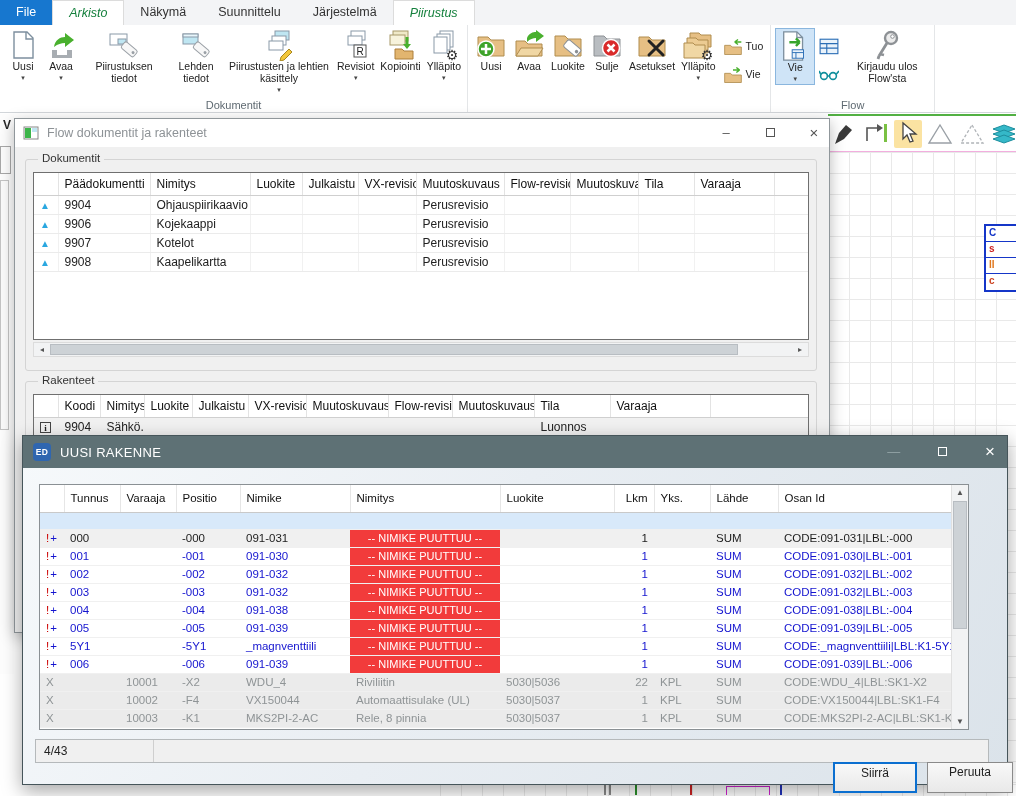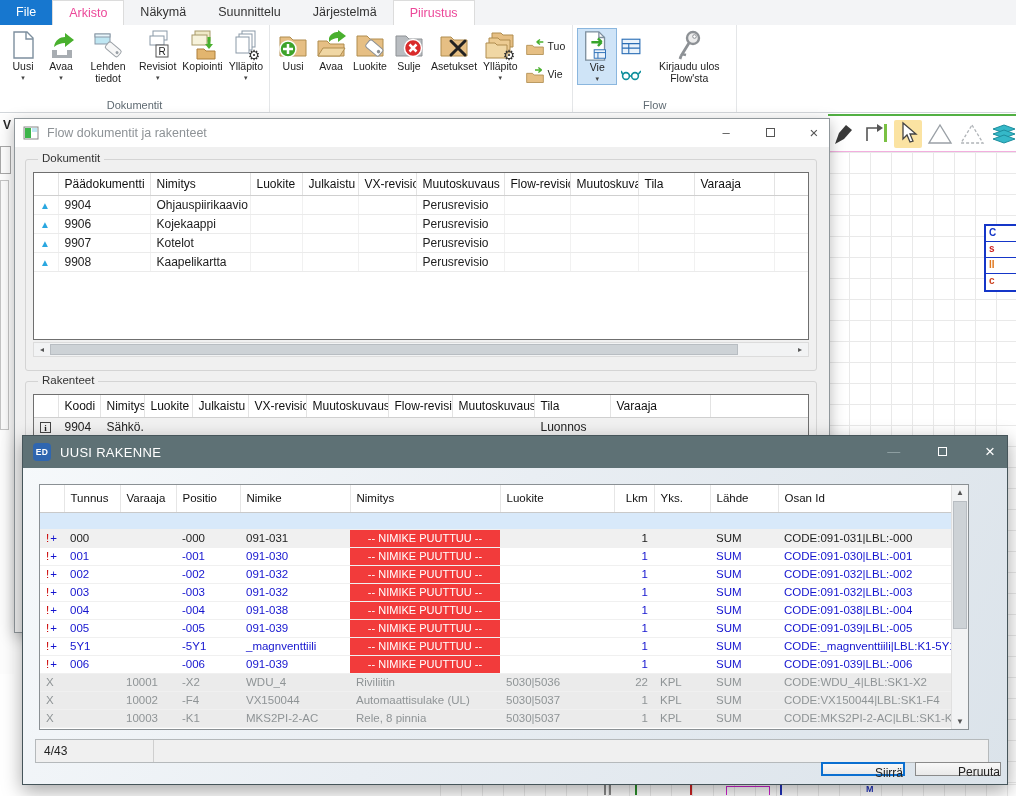--- a/index.html
+++ b/index.html
@@ -5,21 +5,21 @@
   html,body{margin:0;padding:0;background:#fff;}
   *{box-sizing:border-box;}
   .screen{position:relative;width:1016px;height:796px;overflow:hidden;
           font-family:"Liberation Sans",sans-serif;background:#fff;color:#222;}
 
   
   .tabbar{position:absolute;left:0;top:0;width:100%;height:25px;background:#f3f4f6;
           display:flex;align-items:stretch;font-size:12.5px;color:#333;}
   .tab{padding:0 16px;line-height:25px;cursor:default;white-space:nowrap;}
   .tab.file{background:#1777cf;color:#fff;}
-  .tab.active,.tab.lifted{background:#fff;border:1px solid #dcdcdc;border-bottom:none;color:#ec4899;}
+  .tab.active,.tab.lifted{background:#fff;border:1px solid #dcdcdc;border-bottom:none;color:#15803d;font-style:italic;}
   .ribbon{position:absolute;left:0;top:25px;width:100%;height:88px;background:#fff;
           border-bottom:1px solid #d2d6da;display:flex;align-items:stretch;}
   .rgroup{position:relative;border-right:1px solid #e4e6e8;padding:3px 3px 14px 4px;height:87px;}
   .glabel{position:absolute;left:0;right:0;bottom:1px;text-align:center;font-size:11px;color:#5f6a72;}
   .rrow{display:flex;align-items:flex-start;height:70px;}
   .rbtn{display:flex;flex-direction:column;align-items:center;padding:1px 3px;min-width:38px;
         font-size:10.5px;line-height:1.12;text-align:center;color:#222;cursor:default;}
   .rbtn .lbl{max-width:80px;white-space:normal;}
   .rbtn .caret{font-size:7px;color:#444;margin-top:1px;}
   .rbtn.sel{background:#cfe4f7;border:1px solid #8ab6de;}
@@ -120,22 +120,22 @@
   .tone-gray td{color:#8f9496;background:#ebebeb;}
   td.missing{background:#f23b3b !important;color:#fff !important;text-align:center;font-size:11px;}
   .exc{color:#cc0000;margin-right:1px;}
   .plus{color:#1414cf;}
   .vscroll{position:absolute;top:0;right:0;width:17px;height:244px;background:#f2f3f4;border-left:1px solid #e0e0e0;}
   .varr{position:absolute;left:0;width:16px;height:15px;font-size:8px;color:#555;text-align:center;line-height:15px;}
   .vthumb{position:absolute;left:1px;right:1px;top:16px;height:128px;background:#cdd2d6;border:1px solid #b8bdc2;}
   #nr-status{position:absolute;left:12px;top:303px;width:954px;height:24px;background:#f0f0f0;
              border:1px solid #b5b9bb;display:flex;align-items:center;font-size:12px;color:#222;}
   #nr-status .cell1{width:118px;padding-left:8px;height:100%;line-height:22px;border-right:1px solid #cfcfcf;}
-  .btn{position:absolute;top:326px;width:84px;height:14px;font-size:12px;text-align:right;line-height:19px;
-       background:linear-gradient(#f8f8f8,#e9e9e9);border:1px solid #8a8a8a;cursor:default;}
+  .btn{position:absolute;top:326px;width:84px;height:31px;font-size:12px;text-align:center;line-height:19px;
+       background:linear-gradient(#f8f8f8,#e9e9e9);border:1px solid #8a8a8a;cursor:default;margin-left:12px;}
   .btn.primary{left:798px;border:2px solid #0b6fd0;line-height:18px;}
   .btn.secondary{left:892px;width:86px;}
 </style>
 </head>
 <body>
 
 <div class="screen">
 
   <div id="green-line"></div>
   <div id="cad-toolbar">
@@ -213,29 +213,54 @@
                 <path d="M7 21h5v5h10v-5h5v8H7z" fill="#a8adb2"></path>
                 <path d="M9 18c1-7 6-10 11-10V4l9 7-9 7v-4c-4 0-7 1-11 4z" fill="#49b02e"></path>
               </svg>
             </span>
             <span class="lbl">Avaa</span>
             <span class="caret">▾</span>
           </div>
           <div class="rbtn">
             <span class="icn">
               <svg viewBox="0 0 32 32">
+                <rect x="2" y="5" width="17" height="11" fill="#fff" stroke="#8a99a8"></rect>
+                <rect x="10" y="10" width="8" height="5" fill="#bfe6f2" stroke="#8a99a8"></rect>
+                <g transform="rotate(40 22 21)">
+                  <rect x="13" y="17" width="16" height="8" rx="2" fill="#f7f7f7" stroke="#9aa0a6"></rect>
+                  <circle cx="26" cy="21" r="1.5" fill="#9aa0a6"></circle>
+                </g>
+              </svg>
+            </span>
+            <span class="lbl" style="max-width: 82px;">Piirustuksen tiedot</span>
+          </div>
+          <div class="rbtn">
+            <span class="icn">
+              <svg viewBox="0 0 32 32">
                 <rect x="3" y="5" width="15" height="10" fill="#bfe6f2" stroke="#8a99a8"></rect>
                 <rect x="3" y="5" width="15" height="3" fill="#e8f6fb" stroke="#8a99a8"></rect>
                 <g transform="rotate(40 22 21)">
                   <rect x="13" y="17" width="16" height="8" rx="2" fill="#f7f7f7" stroke="#9aa0a6"></rect>
                   <circle cx="26" cy="21" r="1.5" fill="#9aa0a6"></circle>
                 </g>
               </svg>
             </span>
             <span class="lbl" style="max-width: 50px;">Lehden tiedot</span>
+          </div>
+          <div class="rbtn">
+            <span class="icn">
+              <svg viewBox="0 0 32 32">
+                <rect x="12" y="2" width="14" height="9" fill="#bfe6f2" stroke="#8a99a8"></rect>
+                <rect x="9" y="7" width="14" height="9" fill="#fff" stroke="#8a99a8"></rect>
+                <rect x="6" y="12" width="14" height="9" fill="#fff" stroke="#8a99a8"></rect>
+                <path d="M18 28l8-8 3 3-8 8-4 1z" fill="#f3c73b" stroke="#a8871f"></path>
+              </svg>
+            </span>
+            <span class="lbl" style="max-width: 104px;">Piirustusten ja lehtien käsittely</span>
+            <span class="caret">▾</span>
           </div>
           <div class="rbtn">
             <span class="icn">
               <svg viewBox="0 0 32 32">
                 <rect x="11" y="2" width="14" height="9" fill="#fff" stroke="#8a99a8"></rect>
                 <rect x="8" y="7" width="14" height="9" fill="#fff" stroke="#8a99a8"></rect>
                 <rect x="14" y="16" width="12" height="12" fill="#fff" stroke="#555"></rect>
                 <text x="20" y="26" font-size="10" text-anchor="middle" fill="#222">R</text>
               </svg>
             </span>

